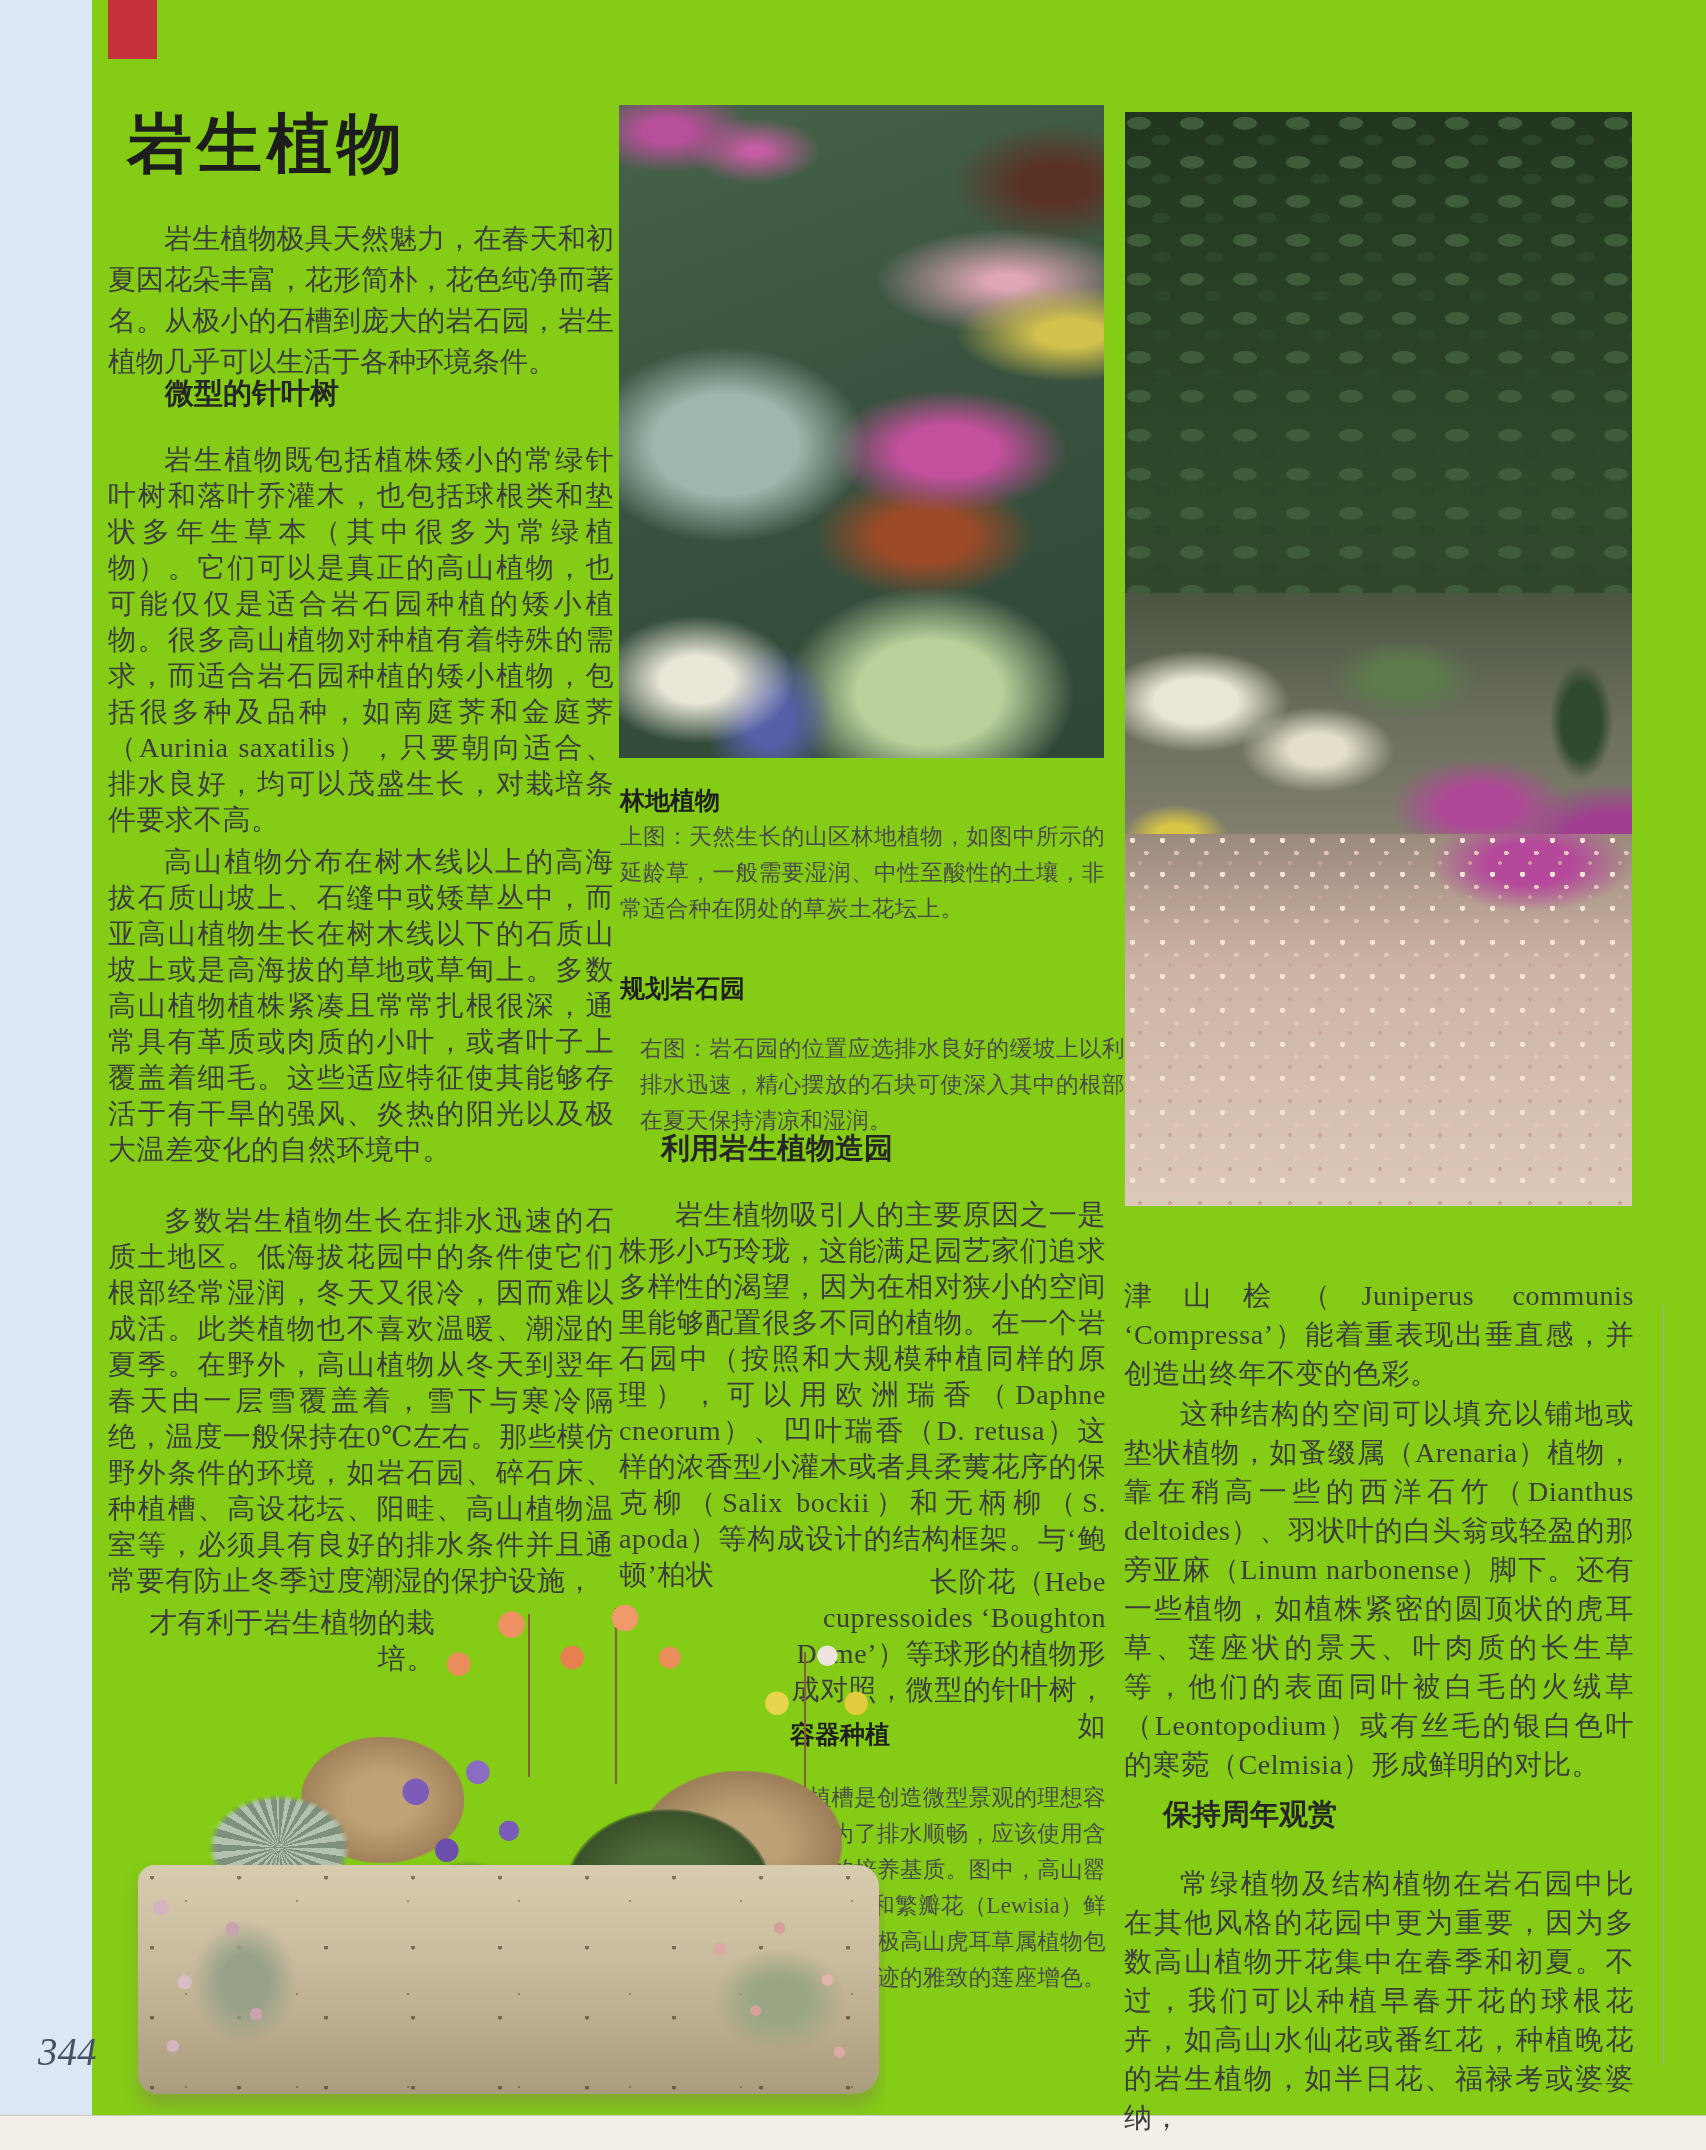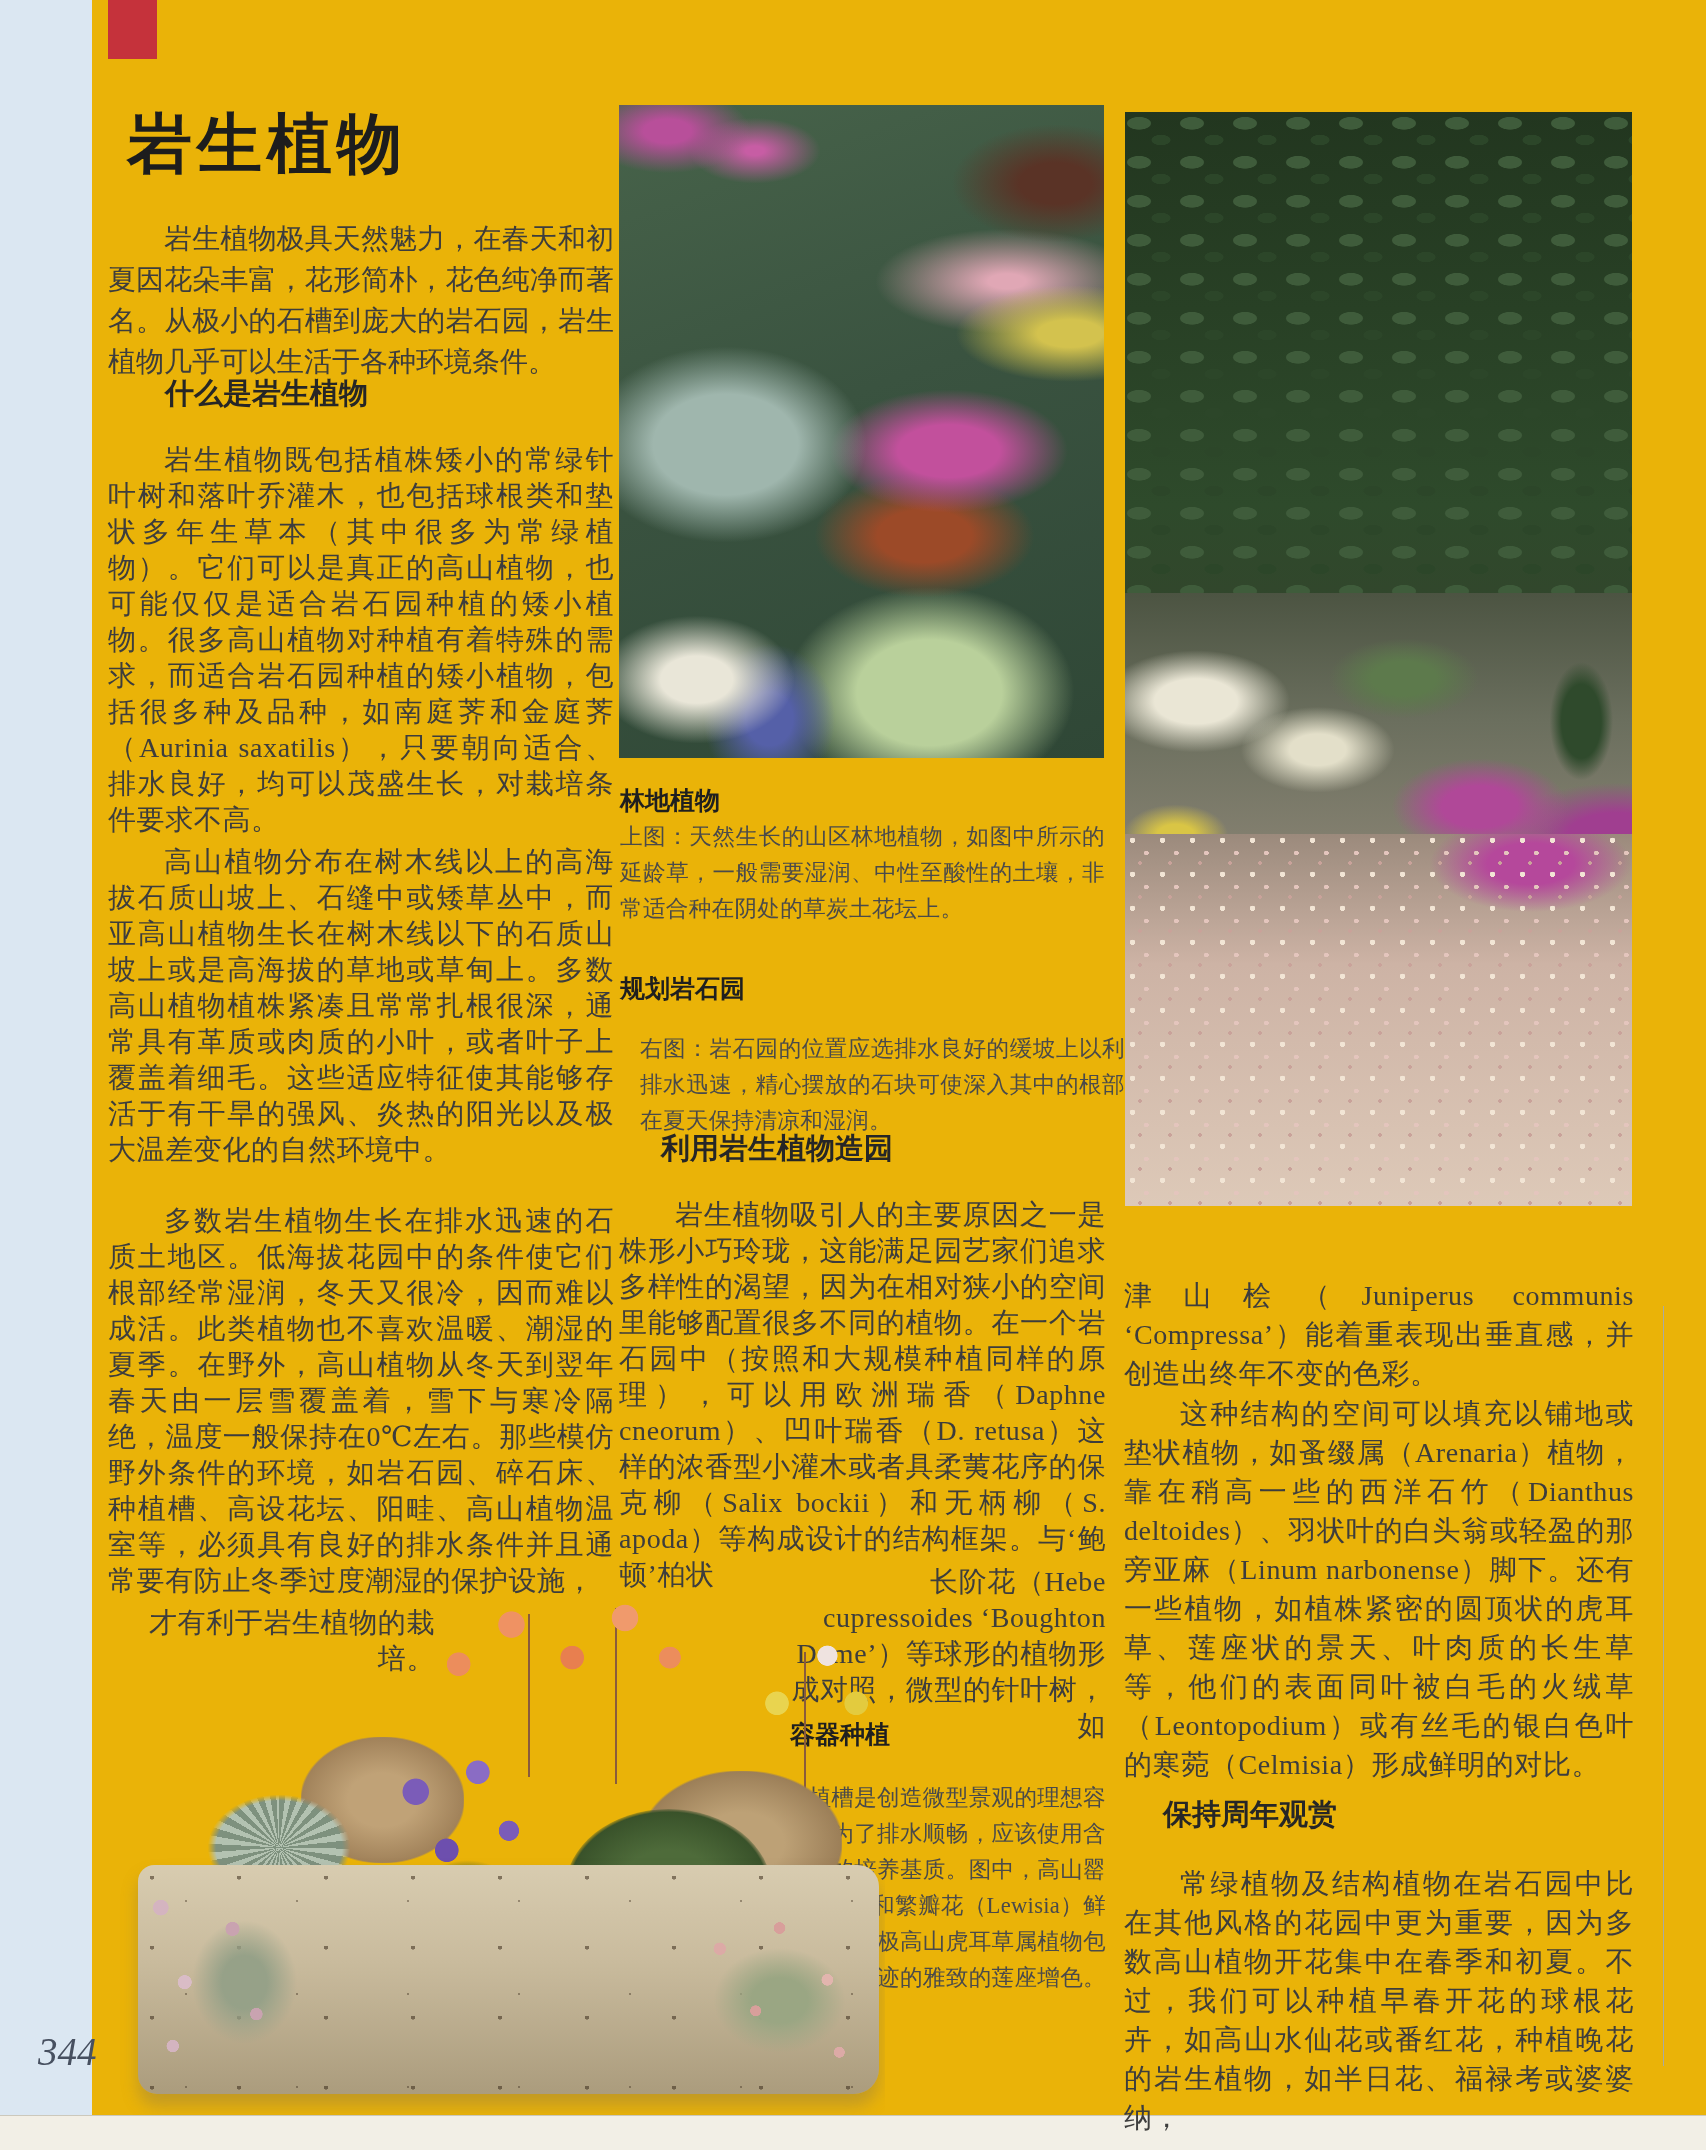--- a/index.html
+++ b/index.html
@@ -1,16 +1,16 @@
 <!DOCTYPE html>
 <html style="font-size:10px"><head>
 <meta charset="utf-8">
 <style>
   html,body{margin:0;padding:0;background:#e9e9e9;}
-  .page{position:relative;width:1706px;height:2151px;background:#eab308;overflow:hidden;
+  .page{position:relative;width:1706px;height:2151px;background:#84cc16;overflow:hidden;
         font-family:"Liberation Serif","DejaVu Serif",serif;color:#3d3d3d;}
   .abs{position:absolute;}
   
   .blue-strip{left:0;top:0;width:92px;height:2115px;background:#dbe7f2;}
   .bottom-band{left:0;top:2115px;width:1706px;height:36px;background:#f2efe6;border-top:0.6px solid #ccc8bc;}
   .red-mark{left:108px;top:0;width:49px;height:59px;background:#c5323b;}
   .page-num{left:38px;top:2029px;font-size:39px;font-style:italic;color:#475060;}
   .col-rule{left:1663px;top:1306px;width:1.3px;height:760px;background:#aaaaa2;}
   
   .title{left:127px;top:100px;font-size:65px;font-weight:900;color:#1d1d1d;letter-spacing:5px;}
@@ -116,21 +116,21 @@
 
 <div class="page">
 
   <div class="abs blue-strip"></div>
   <div class="abs bottom-band"></div>
   <div class="abs red-mark"></div>
 
   <div class="abs title">岩生植物</div>
   <p class="abs intro">岩生植物极具天然魅力，在春天和初夏因花朵丰富，花形简朴，花色纯净而著名。从极小的石槽到庞大的岩石园，岩生植物几乎可以生活于各种环境条件。</p>
 
-  <div class="abs h-serif" style="left:165px;top:374px;">什么是岩生植物</div>
+  <div class="abs h-serif" style="left:165px;top:374px;">微型的针叶树</div>
   <p class="abs body-txt indent" style="left:108px;top:816px;width:506px;">高山植物分布在树木线以上的高海拔石质山坡上、石缝中或矮草丛中，而亚高山植物生长在树木线以下的石质山坡上或是高海拔的草地或草甸上。多数高山植物植株紧凑且常常扎根很深，通常具有革质或肉质的小叶，或者叶子上覆盖着细毛。这些适应特征使其能够存活于有干旱的强风、炎热的阳光以及极大温差变化的自然环境中。</p>
   <p class="abs body-txt indent" style="left:108px;top:414px;width:506px;">岩生植物既包括植株矮小的常绿针叶树和落叶乔灌木，也包括球根类和垫状多年生草本（其中很多为常绿植物）。它们可以是真正的高山植物，也可能仅仅是适合岩石园种植的矮小植物。很多高山植物对种植有着特殊的需求，而适合岩石园种植的矮小植物，包括很多种及品种，如南庭荠和金庭荠（Aurinia saxatilis），只要朝向适合、排水良好，均可以茂盛生长，对栽培条件要求不高。</p>
   <p class="abs body-txt indent" style="left:108px;top:1175px;width:506px;">多数岩生植物生长在排水迅速的石质土地区。低海拔花园中的条件使它们根部经常湿润，冬天又很冷，因而难以成活。此类植物也不喜欢温暖、潮湿的夏季。在野外，高山植物从冬天到翌年春天由一层雪覆盖着，雪下与寒冷隔绝，温度一般保持在0℃左右。那些模仿野外条件的环境，如岩石园、碎石床、种植槽、高设花坛、阳畦、高山植物温室等，必须具有良好的排水条件并且通常要有防止冬季过度潮湿的保护设施，</p>
   <p class="abs body-txt" style="left:108px;top:1577px;width:327px;text-align:right;">才有利于岩生植物的栽培。</p>
 
   <div class="abs photo ph1"></div>
 
   <div class="abs h-sans" style="left:620px;top:784px;">林地植物</div>
   <p class="abs cap" style="left:620px;top:796px;width:485px;">上图：天然生长的山区林地植物，如图中所示的延龄草，一般需要湿润、中性至酸性的土壤，非常适合种在阴处的草炭土花坛上。</p>
   <div class="abs h-sans" style="left:620px;top:972px;">规划岩石园</div>

